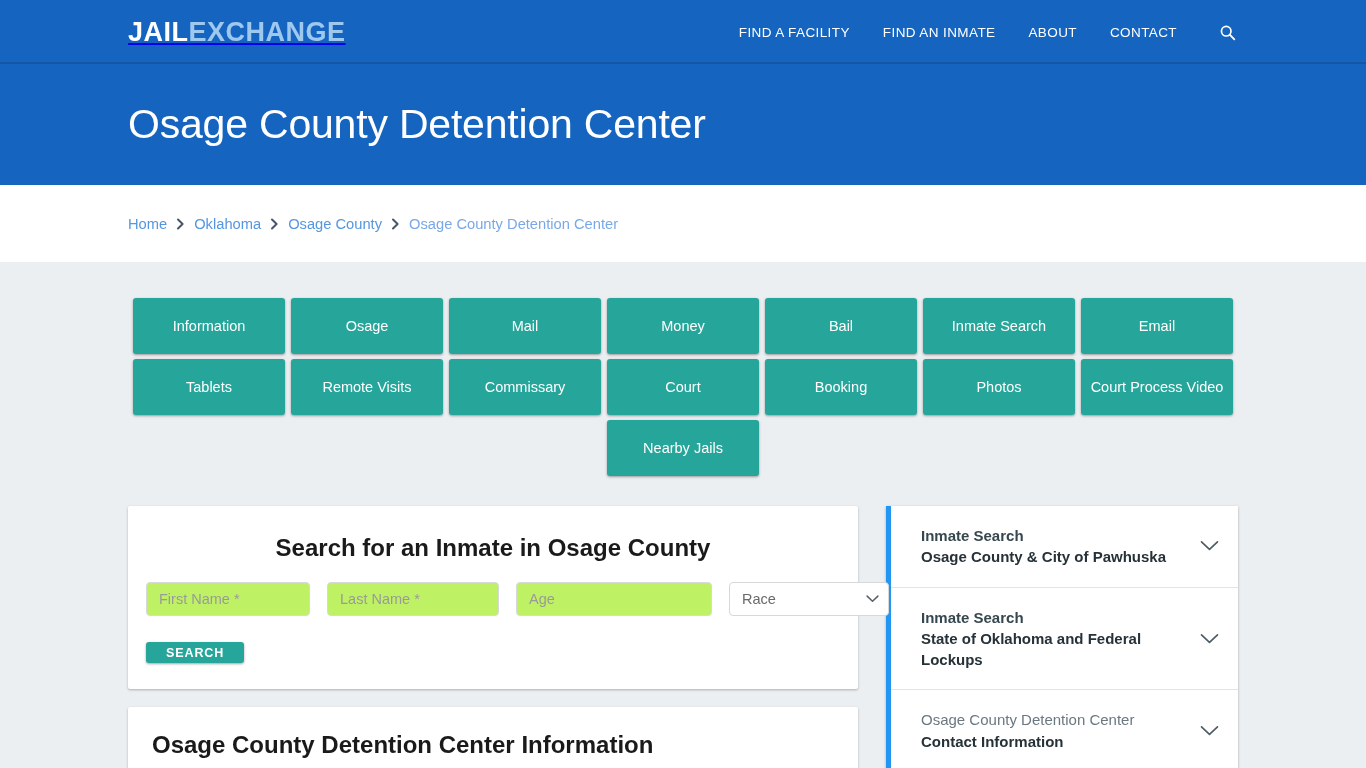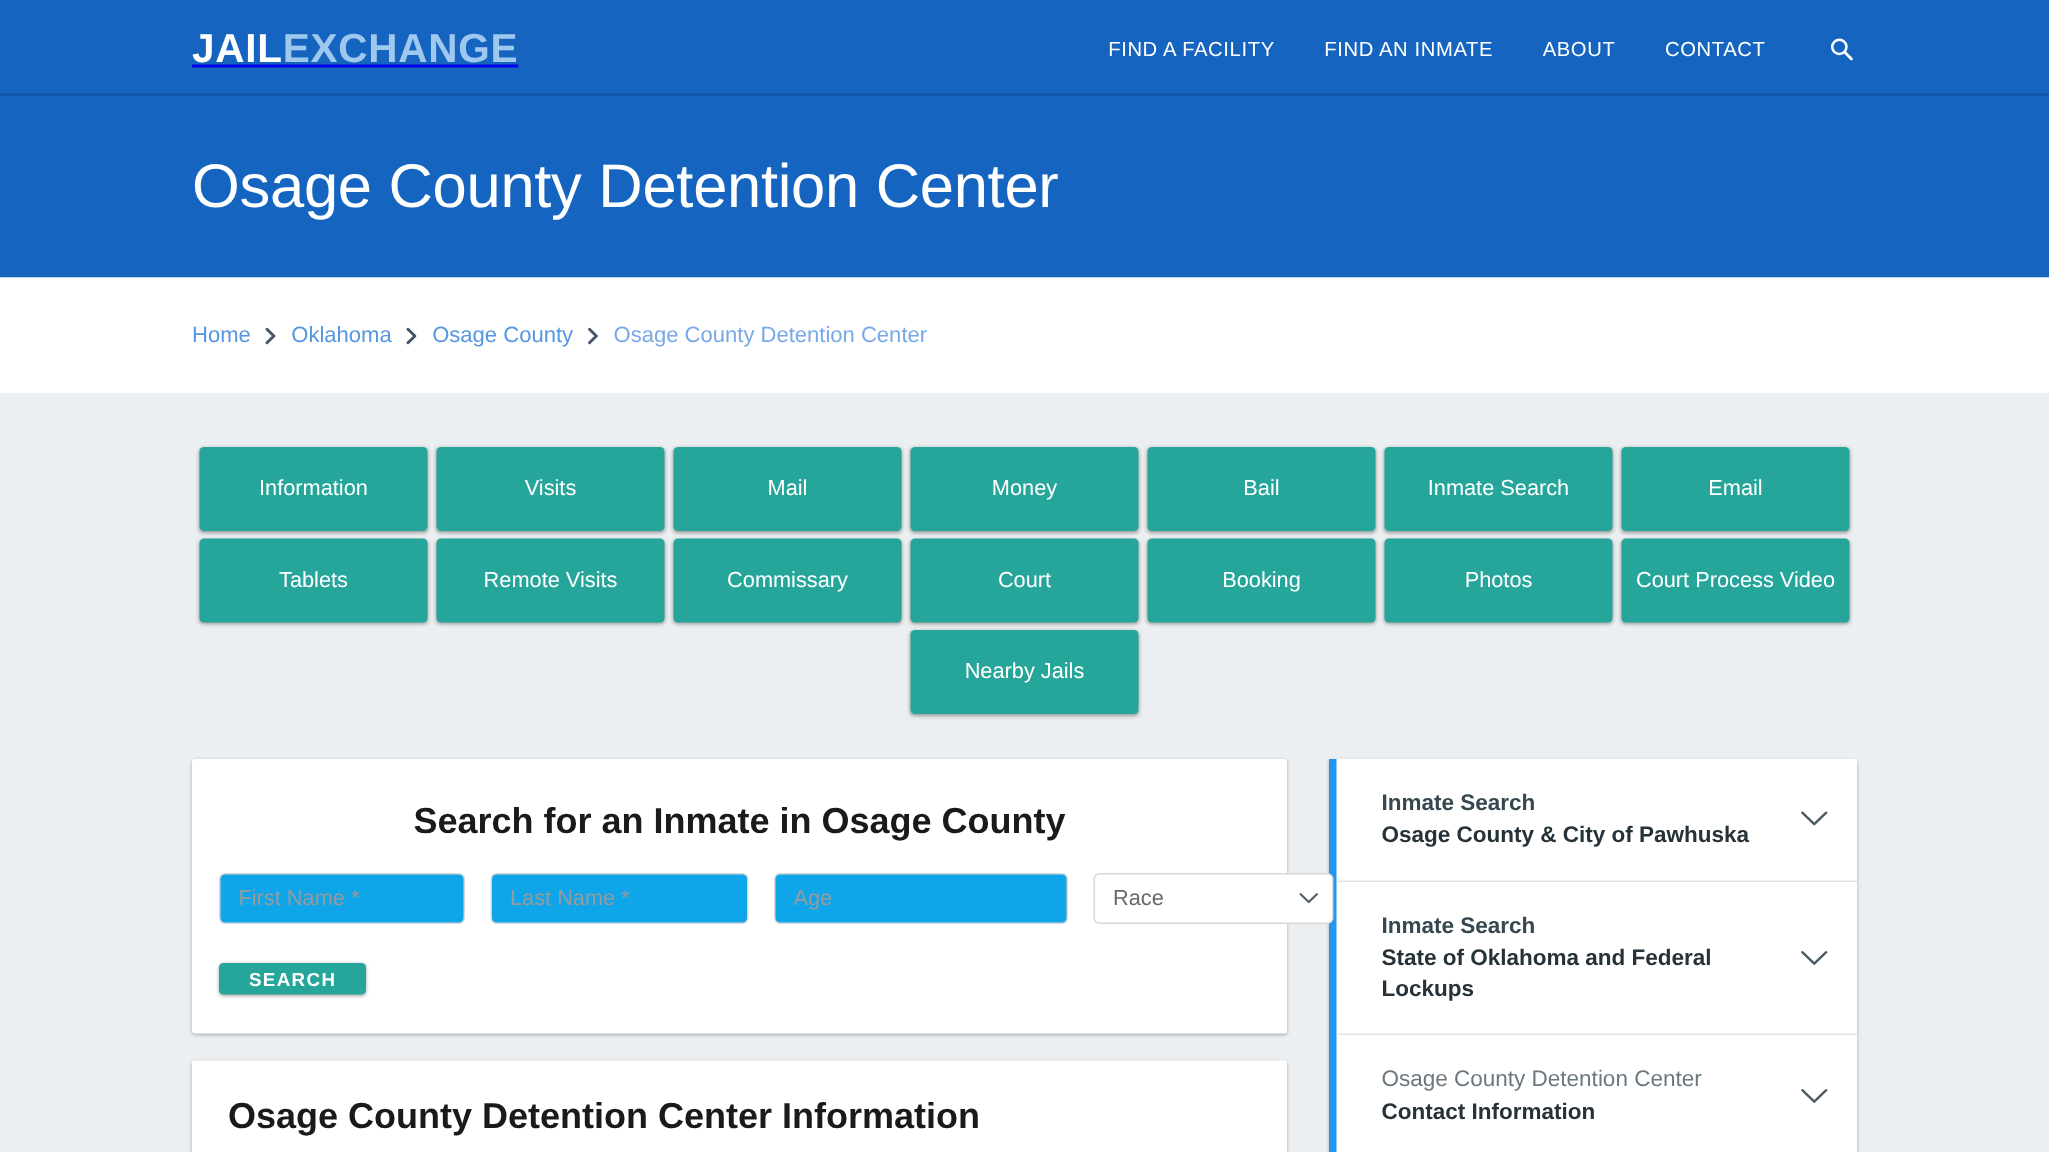--- a/index.html
+++ b/index.html
@@ -156,21 +156,21 @@
     margin: 6px 0 20px 0;
   }
   .form-row {
     display: flex;
     gap: 17px;
   }
   .field {
     height: 34px;
     border: 1px solid #d8d8d8;
     border-radius: 4px;
-    background: #0ea5e9;
+    background: #bef264;
     font-family: "Liberation Sans", sans-serif;
     font-size: 14.5px;
     color: #3c3c3c;
     padding: 0 12px;
     outline: none;
   }
   .field::placeholder { color: #9a9a9a; }
   .f-first { width: 164px; }
   .f-last  { width: 172px; }
   .f-age   { width: 196px; }
@@ -303,21 +303,21 @@
         </svg>
     </span>
     <span class="crumb current">Osage County Detention Center</span>
   </div>
 </div>
 
 <div class="main">
 
   <div class="btn-grid">
     <button class="tile">Information</button>
-    <button class="tile">Visits</button>
+    <button class="tile">Osage</button>
     <button class="tile">Mail</button>
     <button class="tile">Money</button>
     <button class="tile">Bail</button>
     <button class="tile">Inmate Search</button>
     <button class="tile">Email</button>
     <button class="tile">Tablets</button>
     <button class="tile">Remote Visits</button>
     <button class="tile">Commissary</button>
     <button class="tile">Court</button>
     <button class="tile">Booking</button>

